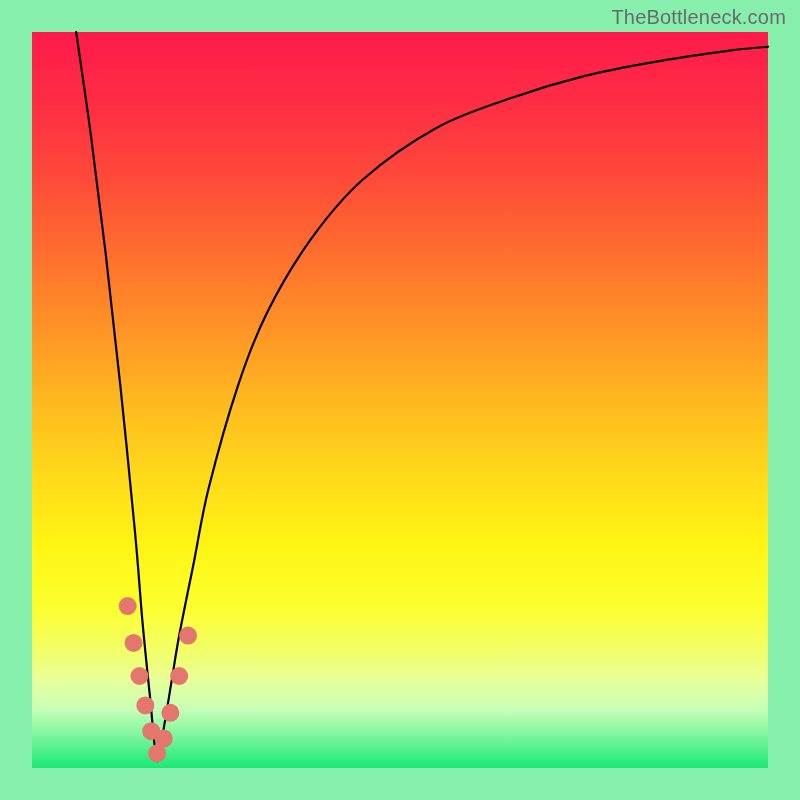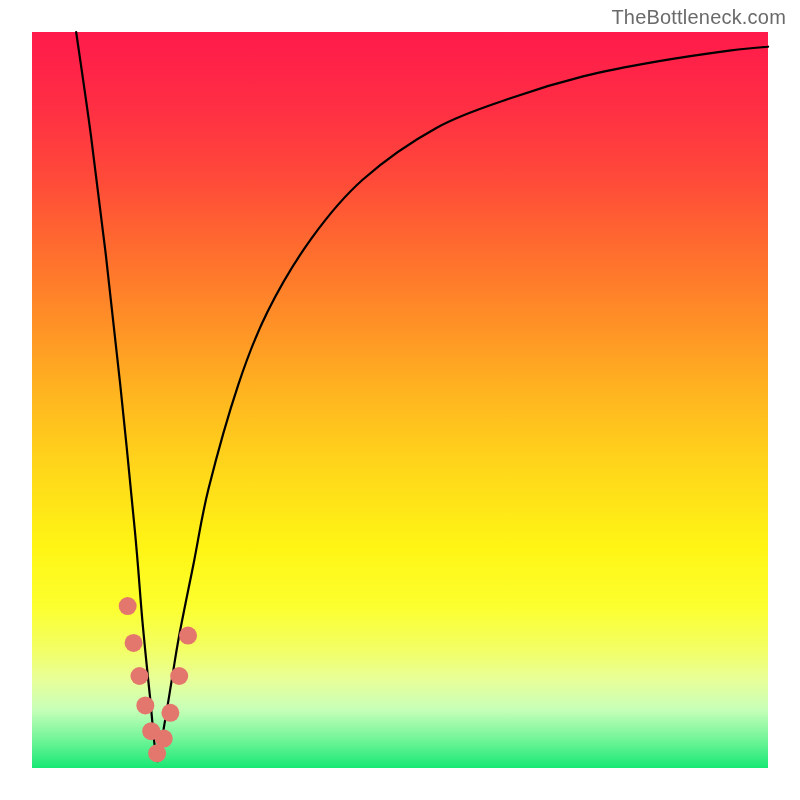--- a/index.html
+++ b/index.html
@@ -10,21 +10,21 @@
     overflow: hidden;
     background: #000;
     font-family: Arial, Helvetica, sans-serif;
   }
   .frame {
     position: absolute;
     left: 0;
     top: 0;
     width: 800px;
     height: 800px;
-    background: #ffffff;
+    background: #86efac;
   }
   .plot-area {
     position: absolute;
     left: 32px;
     top: 32px;
     width: 736px;
     height: 736px;
     
   }
   .watermark {

